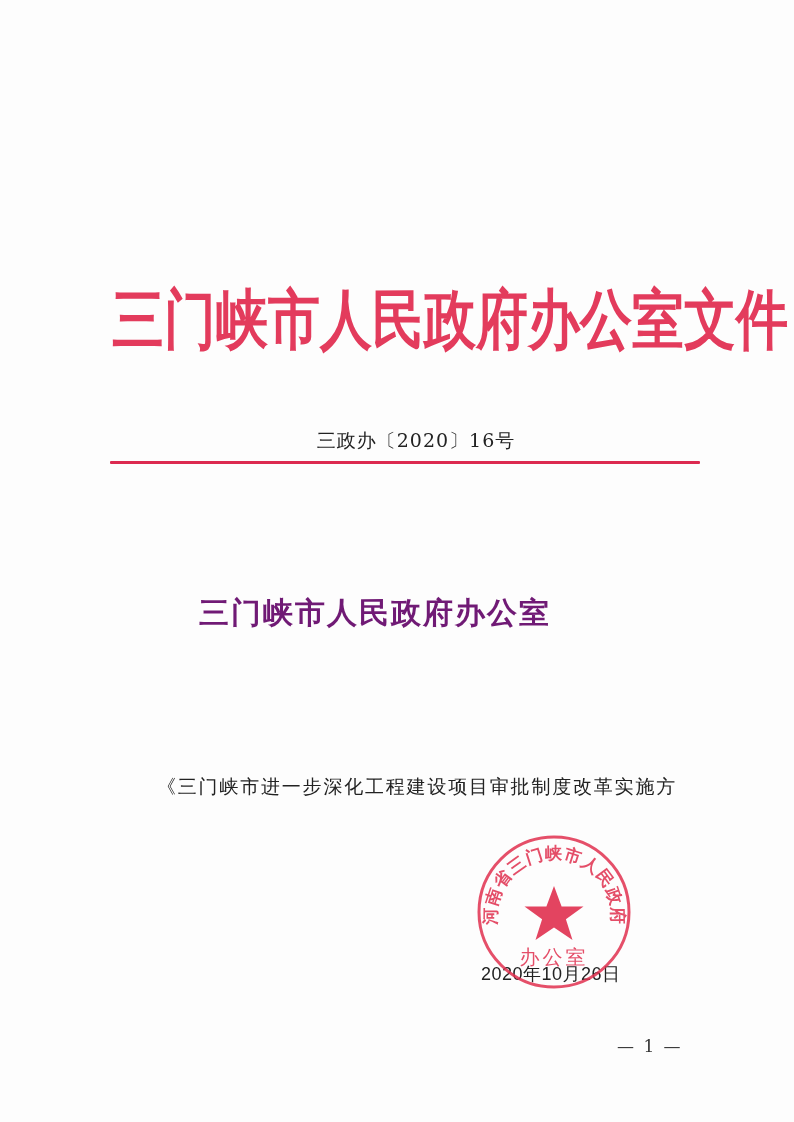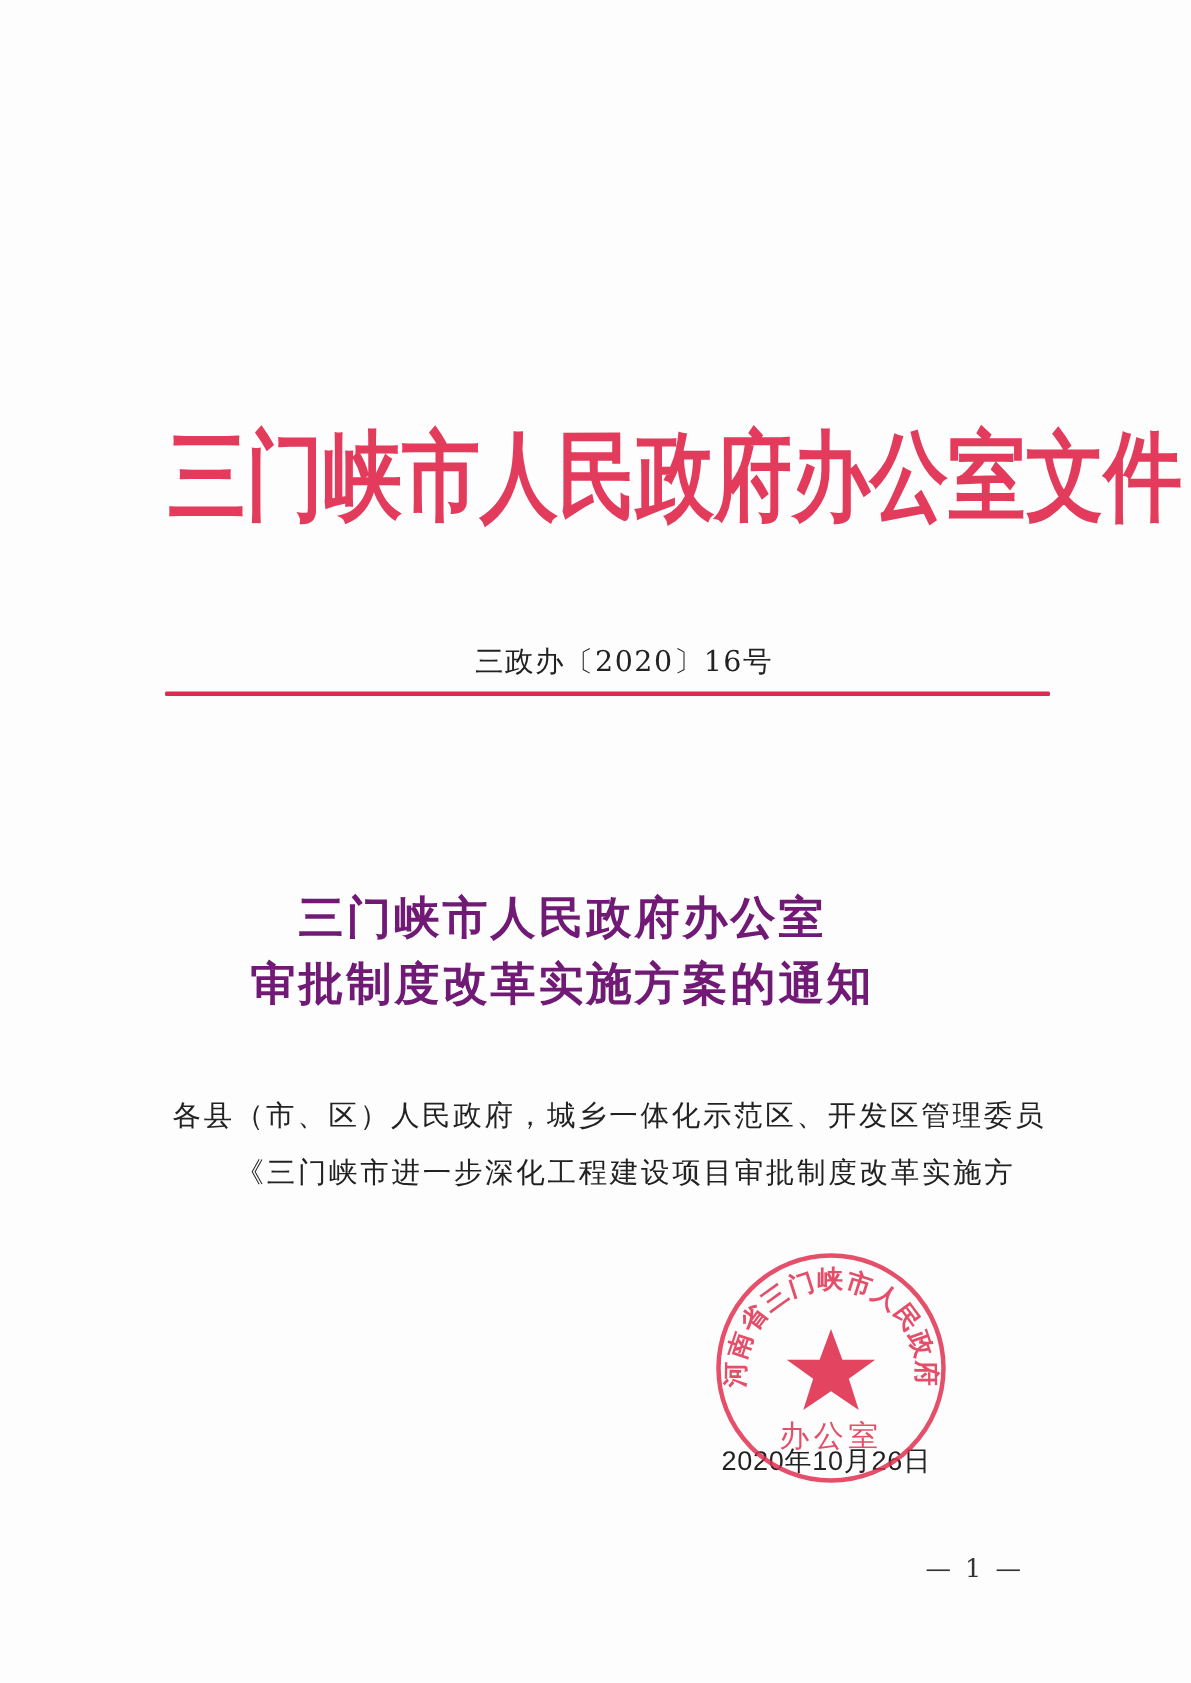--- a/index.html
+++ b/index.html
@@ -94,20 +94,21 @@
       line-height: 37.5px;
       letter-spacing: 1.8px;
       color: #222;
     }
     .body-line {
       display: block;
       white-space: nowrap;
     }
     .indent {
       padding-left: 42px;
+      margin-top: 42px;
     }
     
     .seal {
       position: absolute;
       left: 476px;
       top: 834px;
       width: 156px;
       height: 156px;
       pointer-events: none;
     }
@@ -152,25 +153,23 @@
     <span>文</span>
     <span>件</span>
   </div>
 
   <div class="doc-number">三政办〔2020〕16号</div>
 
   <div class="red-rule"></div>
 
   <div class="title-block">
     <span class="title-line">三门峡市人民政府办公室</span>
-    <span class="title-line">审批制度改革实施方案的通知</span>
   </div>
 
   <div class="body-text">
-    <span class="body-line">各县（市、区）人民政府，城乡一体化示范区、开发区管理委员</span>
     <span class="body-line indent">《三门峡市进一步深化工程建设项目审批制度改革实施方</span>
   </div>
 
   <div class="date">2020年10月26日</div>
 
   <svg class="seal" viewBox="0 0 156 156" xmlns="http://www.w3.org/2000/svg">
     <defs>
       <path id="sealArc" d="M 24 104 A 58 58 0 1 1 132 104" fill="none"></path>
     </defs>
     <circle cx="78" cy="78" r="75" fill="none" stroke="#e0304f" stroke-width="3" opacity="0.85"></circle>

